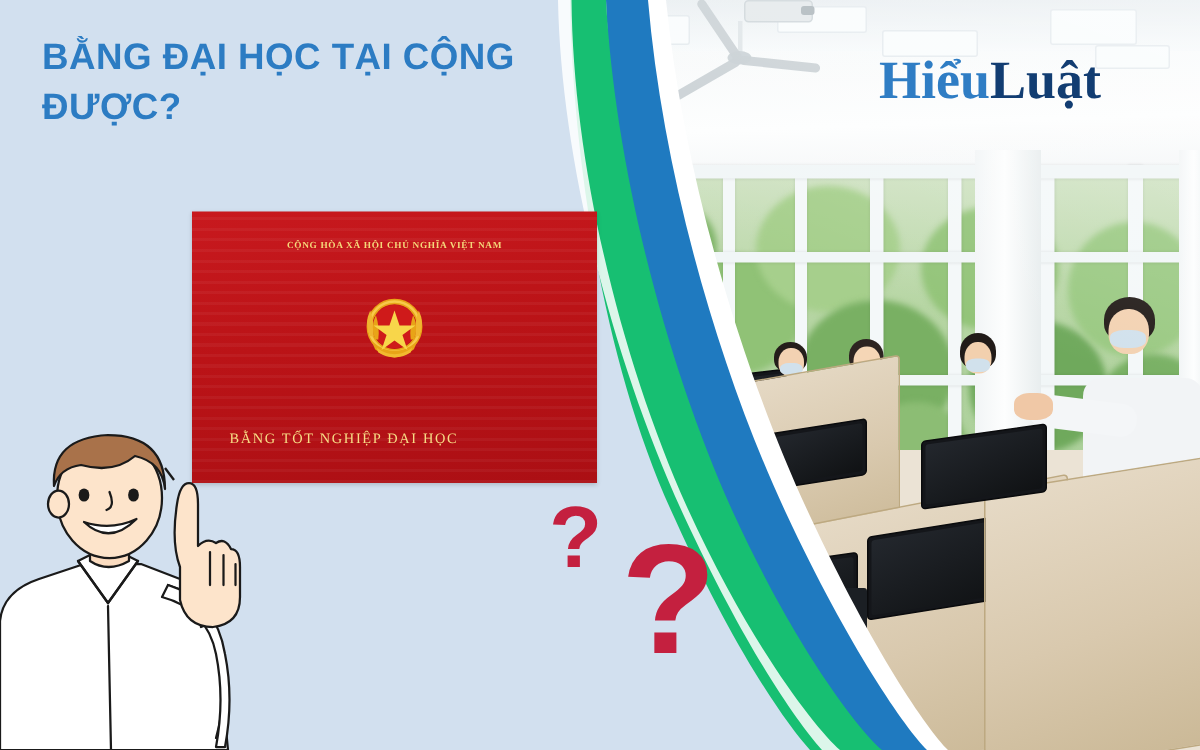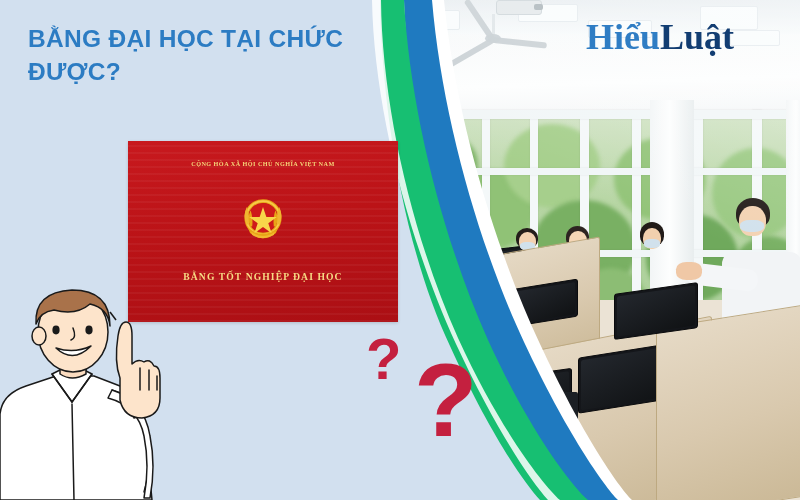--- a/index.html
+++ b/index.html
@@ -55,35 +55,35 @@
 
   
   .diploma{position:absolute;left:128px;top:141px;width:270px;height:181px;
     background:linear-gradient(172deg,#c8191e 0%,#bb1317 45%,#ab0f14 100%);
     box-shadow:0 1px 3px rgba(0,0,0,.16);overflow:hidden;}
   .dip-sheen{position:absolute;left:0;top:0;width:100%;height:100%;
     background:repeating-linear-gradient(0deg,rgba(255,255,255,.045) 0 2px,rgba(0,0,0,0) 2px 7px);}
   .dip-top{position:absolute;left:50%;top:19px;transform:translateX(-50%);
     width:180px;text-align:center;color:#f5d77a;font-family:"Liberation Serif",serif;
     font-size:6.2px;font-weight:bold;letter-spacing:.45px;white-space:nowrap;}
-  .dip-bottom{position:absolute;left:50%;top:130px;transform:translateX(-50%);
-    width:220px;text-align:center;color:#f7dc85;font-family:"Liberation Serif",serif;
-    font-size:9.6px;font-weight:bold;letter-spacing:1.1px;white-space:nowrap;}
+  .dip-bottom{position:absolute;left:50%;top:146px;transform:translateX(-50%);
+    width:220px;text-align:left;color:#f7dc85;font-family:"Liberation Serif",serif;
+    font-size:9.6px;font-weight:normal;letter-spacing:1.1px;white-space:nowrap;}
   .emblem{position:absolute;left:50%;top:53px;transform:translateX(-50%);width:54px;height:54px;}
 
   
   .qm{position:absolute;color:#c4203f;font-weight:bold;font-family:"Liberation Sans",sans-serif;line-height:1;}
   .qm-small{left:366px;top:330px;font-size:58px;}
   .qm-big{left:414px;top:348px;font-size:104px;}
 
   
   .man{position:absolute;left:-6px;top:286px;width:200px;height:214px;}
 
   
-  .logo{position:absolute;left:565px;top:18px;width:190px;height:52px;text-align:center;}
+  .logo{position:absolute;left:565px;top:34px;width:190px;height:52px;text-align:center;}
   .logo-word{font-family:"Liberation Serif",serif;font-size:36px;font-weight:bold;line-height:38px;white-space:nowrap;}
   .logo-hieu{color:#2f7dc4;}
   .logo-luat{color:#123d72;}
   .logo-tag{font-family:"Liberation Sans",sans-serif;font-size:11px;color:#4b5358;
     margin-top:-2px;letter-spacing:.2px;white-space:nowrap;text-align:right;padding-right:6px;}
 </style>
 </head>
 <body>
 
 <div id="stage">
@@ -224,21 +224,21 @@
              C562,480 528,430 488,346 C442,250 408,120 404,0 Z" fill="#1f7ac0"></path>
 
     <path d="M380,0 L404,0 C410,112 444,242 488,340 C530,432 572,486 588,500 L540,500
              C522,480 488,430 450,346 C404,248 382,112 380,0 Z" fill="#17bf72"></path>
 
     <path d="M372,0 L381,0 C382,110 414,240 458,338 C500,430 544,486 560,500 L548,500
              C530,480 496,430 456,344 C410,244 374,110 372,0 Z" fill="#ffffff" opacity=".85"></path>
   </svg>
 
   <div class="headline">
-    <div>BẰNG ĐẠI HỌC TẠI CHỨC</div>
+    <div>BẰNG ĐẠI HỌC TẠI CỘNG</div>
     <div>ĐƯỢC?</div>
   </div>
 
   <div class="diploma">
     <div class="dip-sheen"></div>
     <div class="dip-top">CỘNG HÒA XÃ HỘI CHỦ NGHĨA VIỆT NAM</div>
 
     <svg class="emblem" viewBox="0 0 100 100">
 
       <circle cx="50" cy="44" r="31" fill="none" stroke="#e8a417" stroke-width="7"></circle>

